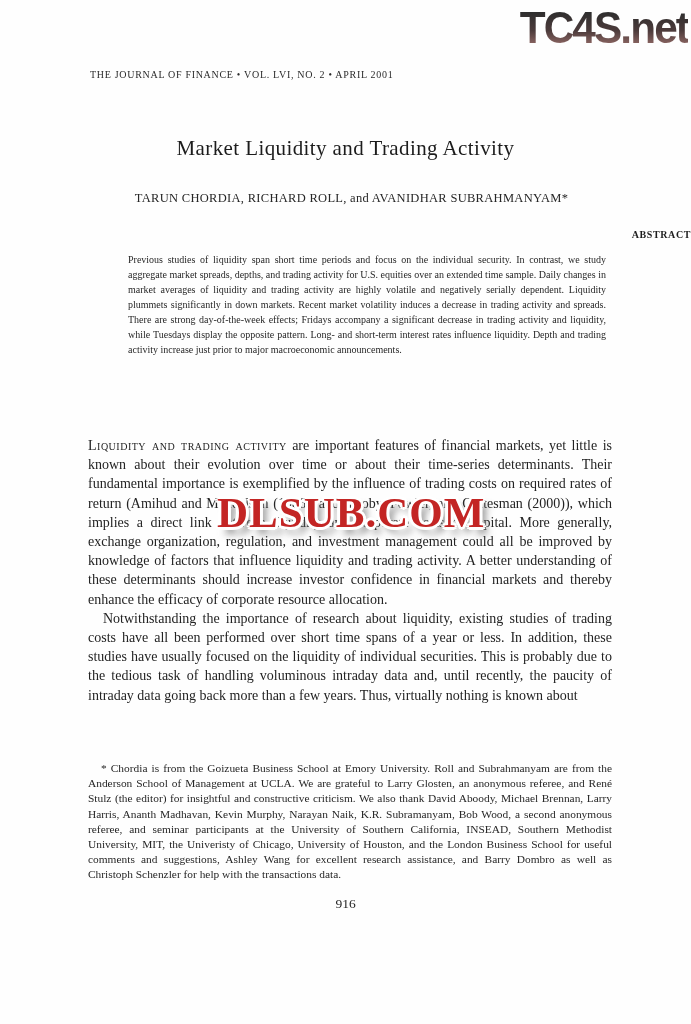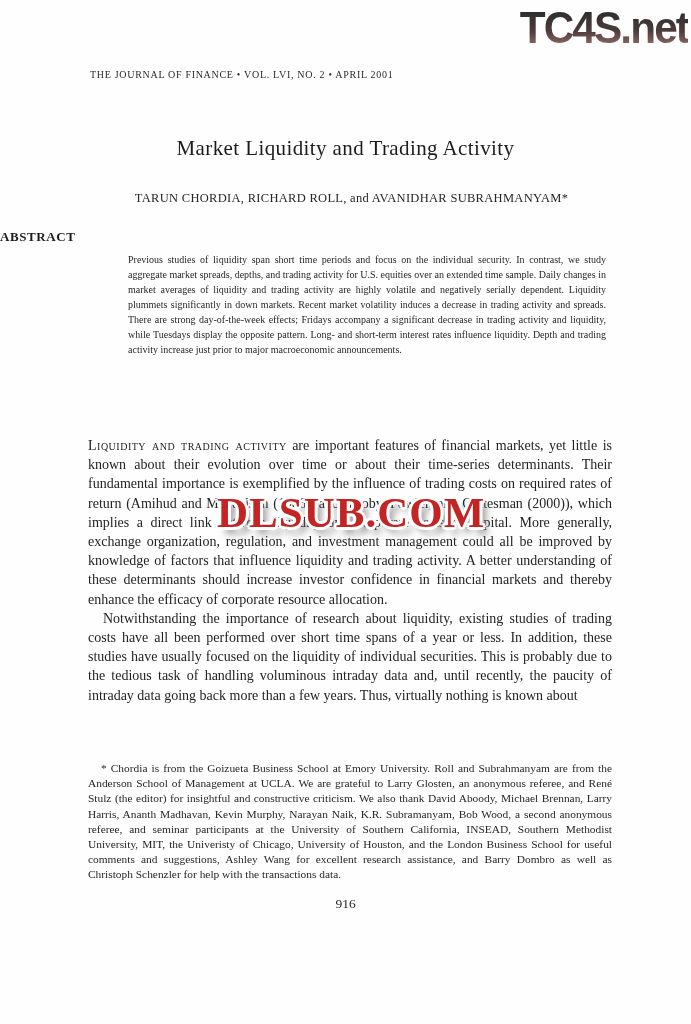--- a/index.html
+++ b/index.html
@@ -40,22 +40,22 @@
     text-align: center;
     font-size: 12.5px;
     letter-spacing: 0.3px;
     color: #262626;
   }
 
   .abstract-heading {
     position: absolute;
     left: 0; right: 0;
     top: 229px;
-    text-align: left;
-    font-size: 13px;
+    text-align: right;
+    font-size: 10px;
     font-weight: bold;
     letter-spacing: 0.6px;
     color: #1c1c1c;
   }
 
   .abstract-text {
     position: absolute;
     left: 128px;
     width: 478px;
     top: 252px;

